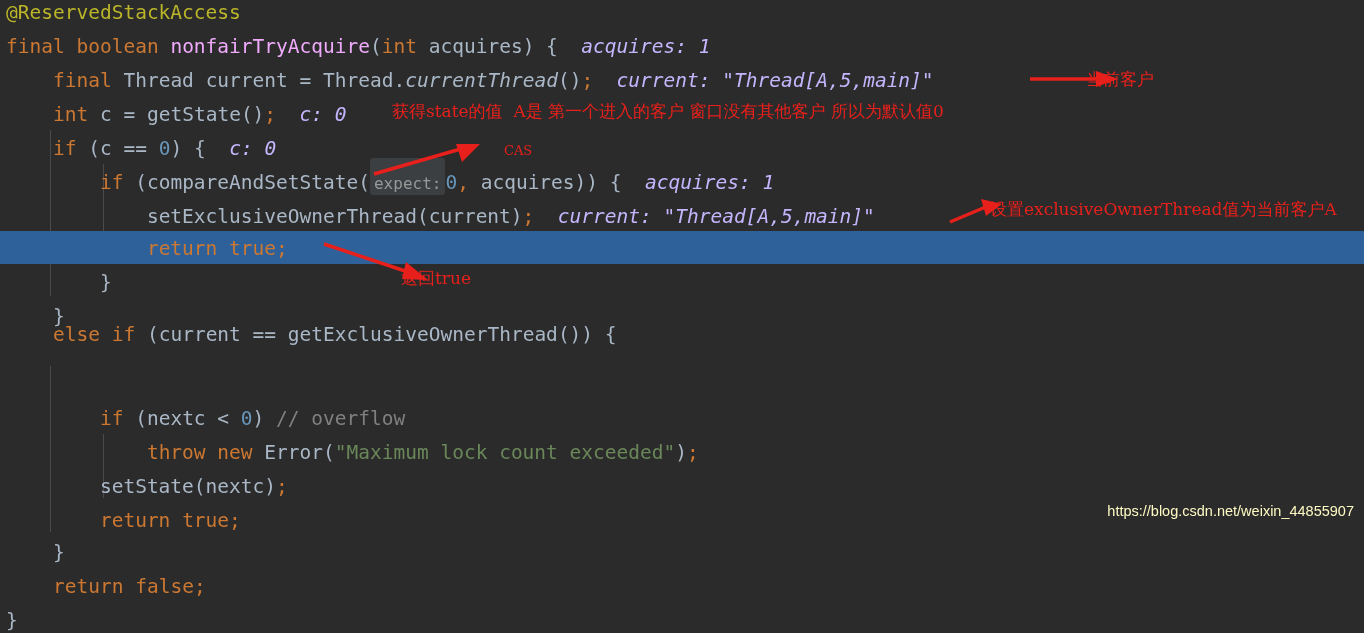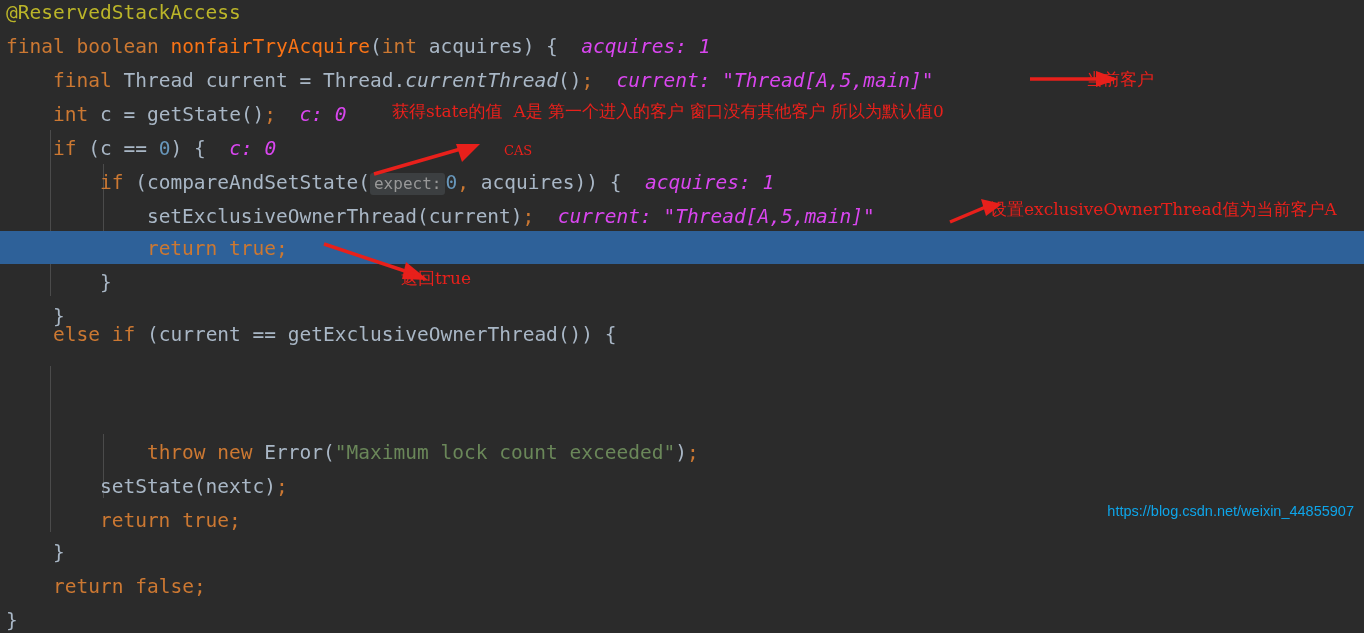--- a/index.html
+++ b/index.html
@@ -18,52 +18,52 @@
     position:absolute;left:0;right:0;height:34px;
     white-space:pre;
     font-size:19.5px;
     line-height:34px;
     color:#A9B7C6;
     font-family:"DejaVu Sans Mono","Liberation Mono",monospace;
   }
   .line .code{ padding-left:6px; display:inline; }
   .sel{ background:#2E6199; }
   .kw{ color:#CC7832; }
-  .mth{ color:#f97316; }
+  .mth{ color:#f0abfc; }
   .num{ color:#6897BB; }
   .str{ color:#6A8759; }
   .cmt{ color:#808080; }
   .ann{ color:#BBB529; }
   .plain{ color:#A9B7C6; }
   .itl{ font-style:italic; }
-  .hint{ color:#d946ef; font-style:italic; }
+  .hint{ color:#c4b5fd; font-style:italic; }
   .param{
     color:#989898;
     background:#3C3F41;
     border-radius:3px;
-    padding:1px 4px 2px 4px;
+    padding:16px 4px 2px 4px;
     font-size:16px;
     font-style:normal;
   }
   .guide{
     position:absolute;width:1px;background:#4B4B4B;
   }
   .note{
     position:absolute;
     color:#E8201B;
     font-family:"DejaVu Serif","Liberation Serif",serif;
     font-size:17px;
     white-space:pre;
     line-height:1;
   }
   .note.small{ font-size:13px; }
   .arrow{ position:absolute; }
   #watermark{
     position:absolute;right:10px;bottom:7px;
-    color:#0ea5e9;
+    color:#fef9c3;
     font-family:"Liberation Sans","DejaVu Sans",sans-serif;
     font-size:14.5px;
     white-space:pre;
   }
 </style>
 </head>
 <body>
 
 <div id="editor">
 
@@ -90,20 +90,21 @@
 
   <div class="line" style="top:232px;"><span class="code">            <span class="kw">return</span> <span class="kw">true</span><span class="kw">;</span></span></div>
 
   <div class="line" style="top:266px;"><span class="code">        <span class="plain">}</span></span></div>
 
   <div class="line" style="top:300px;"><span class="code">    <span class="plain">}</span></span></div>
 
   <div class="line" style="top:318px;"><span class="code">    <span class="kw">else</span> <span class="kw">if</span> <span class="plain">(</span><span class="plain">current</span> <span class="plain">==</span> <span class="plain">getExclusiveOwnerThread</span><span class="plain">()) {</span></span></div>
 
 
+  <div class="line" style="top:402px;"><span class="code">        <span class="kw">if</span> <span class="plain">(</span><span class="plain">nextc</span> <span class="plain">&lt;</span> <span class="num">0</span><span class="plain">)</span> <span class="cmt">// overflow</span></span></div>
 
   <div class="line" style="top:436px;"><span class="code">            <span class="kw">throw</span> <span class="kw">new</span> <span class="plain">Error</span><span class="plain">(</span><span class="str">"Maximum lock count exceeded"</span><span class="plain">)</span><span class="kw">;</span></span></div>
 
   <div class="line" style="top:470px;"><span class="code">        <span class="plain">setState</span><span class="plain">(</span><span class="plain">nextc</span><span class="plain">)</span><span class="kw">;</span></span></div>
 
   <div class="line" style="top:504px;"><span class="code">        <span class="kw">return</span> <span class="kw">true</span><span class="kw">;</span></span></div>
 
   <div class="line" style="top:536px;"><span class="code">    <span class="plain">}</span></span></div>
 
   <div class="line" style="top:570px;"><span class="code">    <span class="kw">return</span> <span class="kw">false</span><span class="kw">;</span></span></div>

